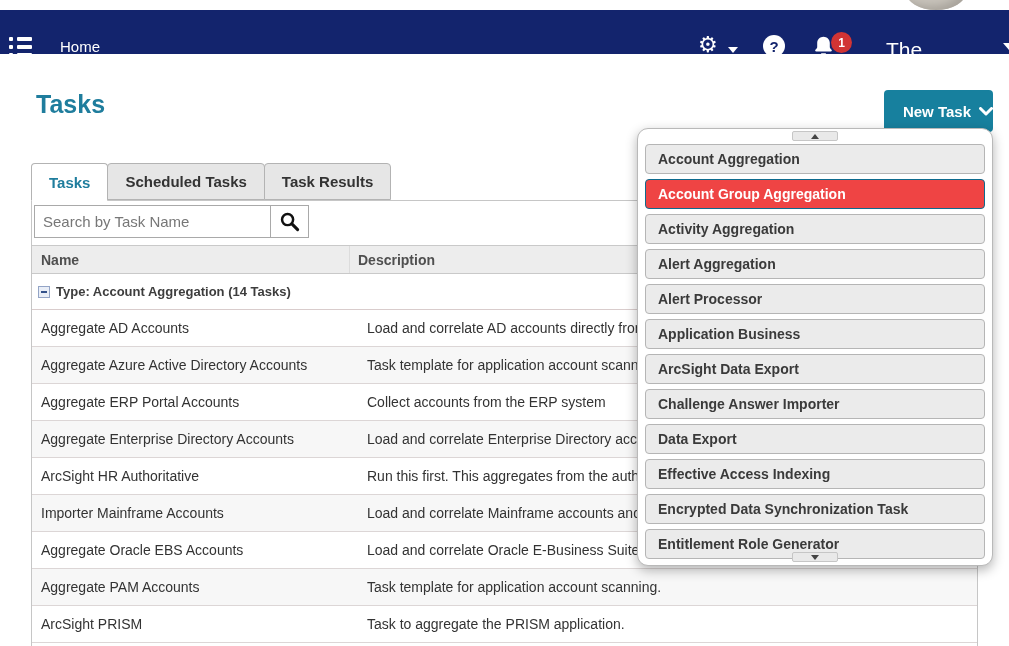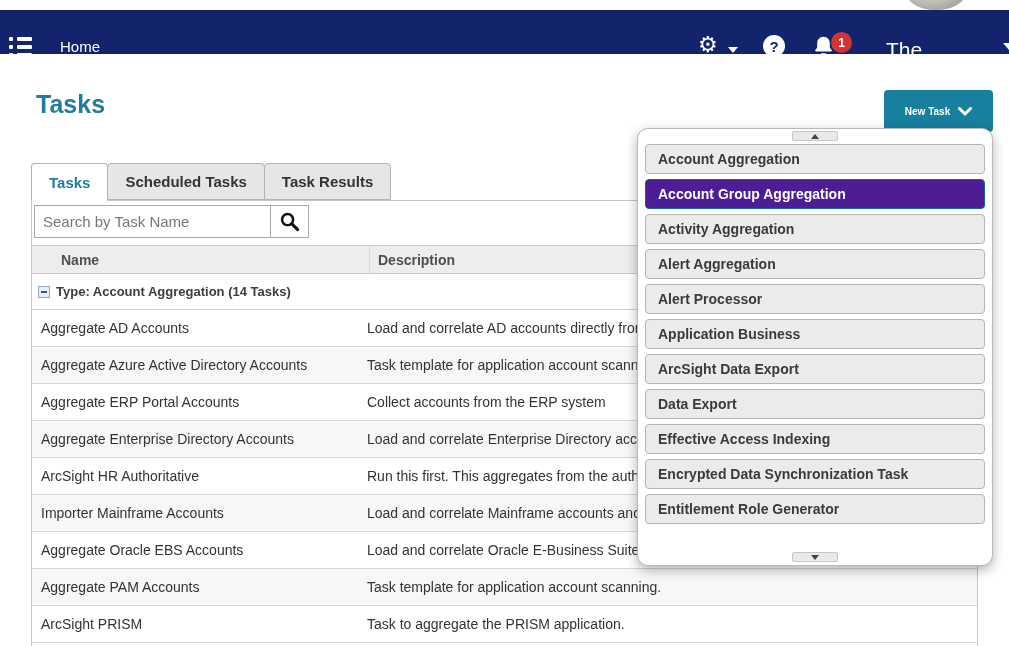--- a/index.html
+++ b/index.html
@@ -32,23 +32,23 @@
            color:#fff; font-size:12px; font-weight:bold; display:flex; align-items:center;
            justify-content:center; z-index:3; }
   .nav-user { position:absolute; left:886px; top:28px; color:#fff; font-size:21px; cursor:pointer; }
   .user-caret { position:absolute; left:1003px; top:33px; width:0; height:0;
                 border-left:6px solid transparent; border-right:6px solid transparent;
                 border-top:7px solid #fff; }
 
   
   .page-title { position:absolute; left:36px; top:90px; font-size:25px; font-weight:bold; }
   .new-task-btn { position:absolute; left:884px; top:90px; width:109px; height:42px;
-                  border:none; border-radius:4px; color:#fff; font-weight:bold; font-size:10px;
+                  border:none; border-radius:4px; color:#fff; font-weight:bold; font-size:15px;
                   font-family:"Liberation Sans", sans-serif; display:flex; align-items:center;
-                  justify-content:center; gap:8px; cursor:pointer; }
+                  justify-content:flex-end; gap:8px; cursor:pointer; }
 
   
   .tabs { position:absolute; left:31px; top:163px; display:flex; z-index:3; }
   .tab { height:37px; padding:0 17px; background:#e6e6e6; border:1px solid #b3b3b3;
          border-radius:4px 4px 0 0; font-size:15px; font-weight:bold; color:#333;
          display:flex; align-items:center; cursor:pointer; margin-right:-1px; }
   .tab.active { height:38px; background:#fff; border-bottom:1px solid #fff; }
 
   
   .panel { position:absolute; left:31px; top:200px; width:947px; height:446px;
@@ -56,21 +56,21 @@
   .search-row { position:absolute; left:2px; top:4px; display:flex; }
   .search-input { width:237px; height:33px; border:1px solid #a9a9a9; padding:0 8px;
                   font-size:15px; font-family:Liberation Sans, sans-serif; color:#333; }
   .search-input::placeholder { color:#777; }
   .search-btn { width:38px; height:33px; background:#fff; border:1px solid #a9a9a9;
                 border-left:none; display:flex; align-items:center; justify-content:center; cursor:pointer; }
 
   .thead { position:absolute; left:0; top:44px; width:945px; height:29px; background:#ededed;
            border-top:1px solid #c9c9c9; border-bottom:1px solid #c9c9c9;
            display:flex; align-items:center; font-size:14px; font-weight:bold; color:#4f4f4f; }
-  .th-name { padding-left:9px; width:317px;margin-left:20px; }
+  .th-name { padding-left:9px; width:317px; }
   .th-sep { width:1px; height:100%; background:#dcdcdc; }
   .th-desc { padding-left:8px; }
 
   .group-row { position:absolute; left:0; top:73px; width:945px; height:36px; background:#fff;
                border-bottom:1px solid #d9cccc; display:flex; align-items:center; gap:6px;
                padding-left:6px; font-size:13px; font-weight:bold; color:#3d3d3d; cursor:pointer; }
   .collapse-box { width:12px; height:12px; background:#e9eef7; border:1px solid #93a4c6;
                   display:flex; align-items:center; justify-content:center; flex:0 0 auto; }
   .collapse-box .minus { width:6px; height:2px; background:#33518a; }
 
@@ -219,26 +219,27 @@
     </div>
   </div>
 </div>
 
 <div class="dropdown">
   <div class="scroller up">
     <span class="tri-up"></span>
   </div>
   <div class="dd-items">
     <div class="dd-item">Account Aggregation</div>
-    <div class="dd-item selected" style="background:#4c1d95; border-color:#0d6a8d;">Account Group Aggregation</div>
+    <div class="dd-item selected" style="background:#ef4444; border-color:#0d6a8d;">Account Group Aggregation</div>
     <div class="dd-item">Activity Aggregation</div>
     <div class="dd-item">Alert Aggregation</div>
     <div class="dd-item">Alert Processor</div>
     <div class="dd-item">Application Business</div>
     <div class="dd-item">ArcSight Data Export</div>
+    <div class="dd-item">Challenge Answer Importer</div>
     <div class="dd-item">Data Export</div>
     <div class="dd-item">Effective Access Indexing</div>
     <div class="dd-item">Encrypted Data Synchronization Task</div>
     <div class="dd-item">Entitlement Role Generator</div>
   </div>
   <div class="scroller down">
     <span class="tri-down"></span>
   </div>
 </div>
 

